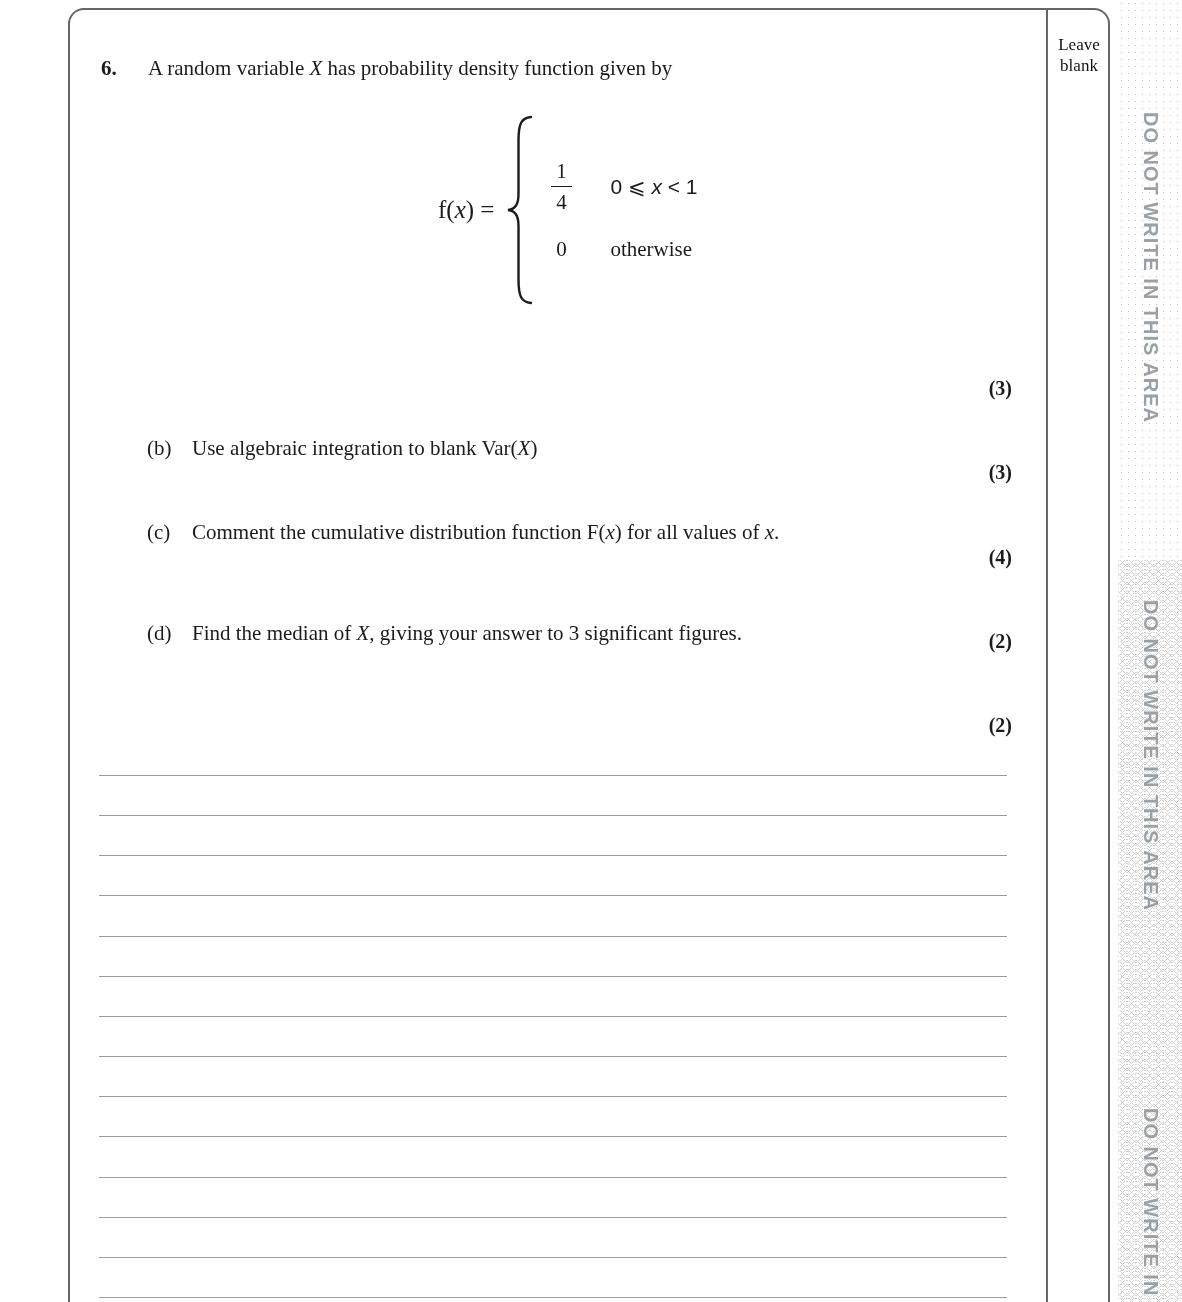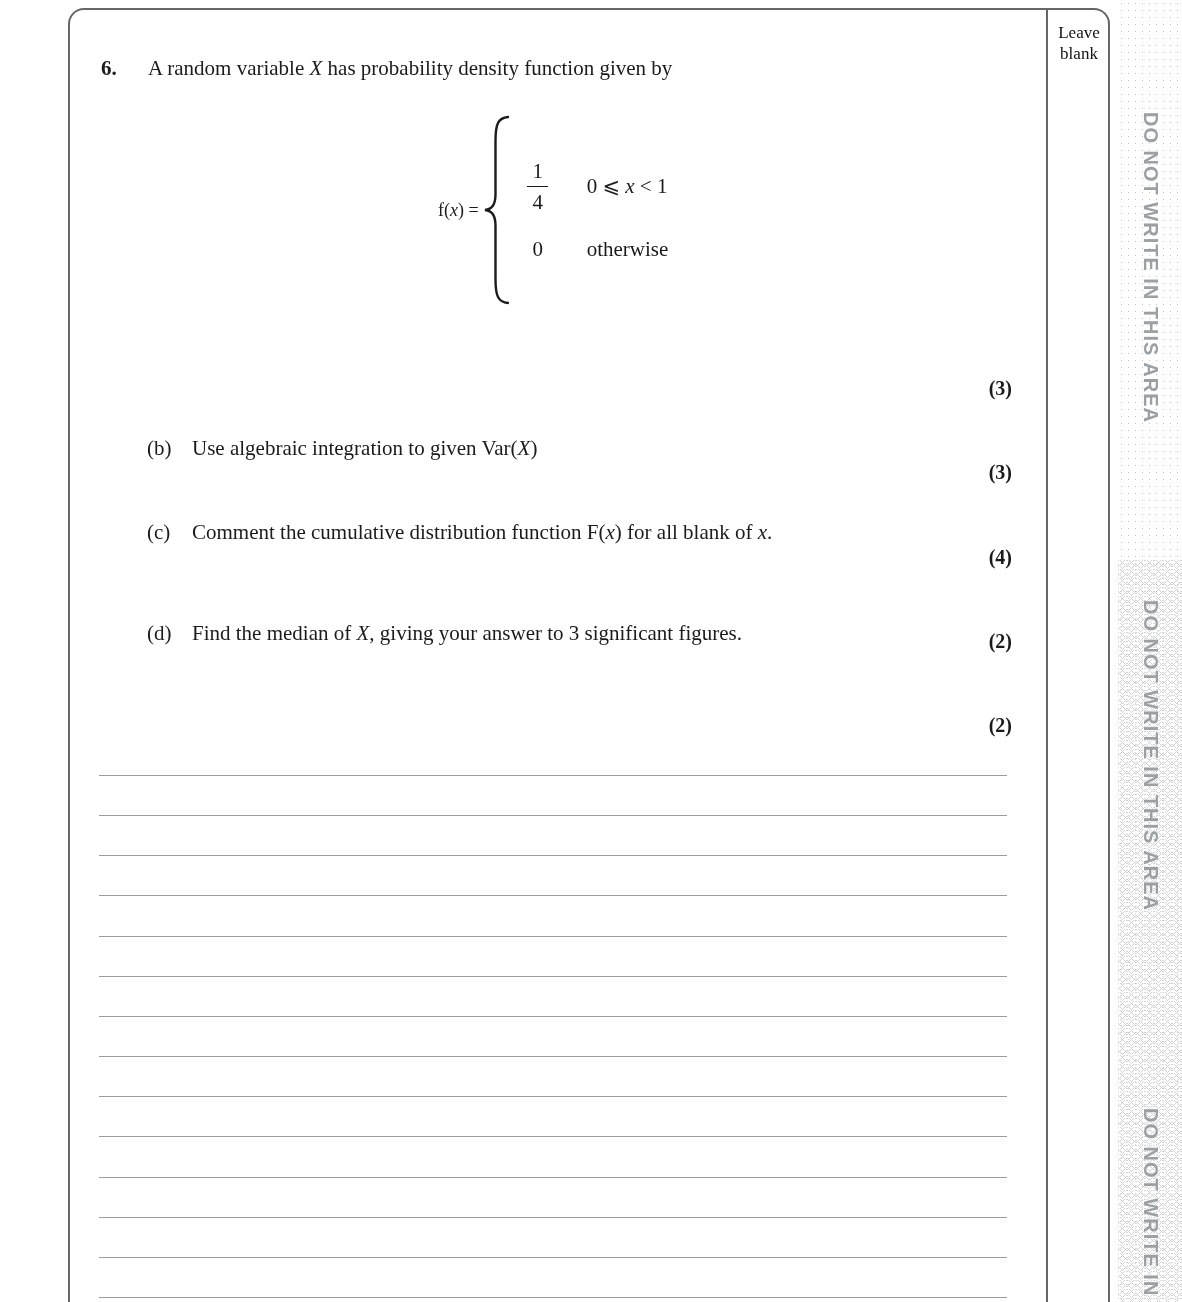--- a/index.html
+++ b/index.html
@@ -10,43 +10,43 @@
   
   .page {
     position:absolute; left:68px; top:8px; width:1042px; height:1314px;
     background:#fff; border:2px solid #63666a; border-bottom:none;
     border-radius:16px 16px 0 0;
   }
   .leave-col {
     position:absolute; top:0; bottom:0; left:976px; width:64px;
     border-left:2px solid #63666a;
   }
-  .leave-label { padding-top:12px; text-align:center; font-size:17px; line-height:21px; color:#111; }
+  .leave-label { padding-top:24px; text-align:center; font-size:17px; line-height:21px; color:#111; }
 
   
   .q-header { position:absolute; top:46px; left:0; font-size:21px; }
   .q-num { position:absolute; left:31px; top:0; font-weight:bold; }
   .q-intro { position:absolute; left:78px; top:0; white-space:nowrap; }
   .ital { font-style:italic; }
 
   
   .math { position:absolute; left:368px; top:104px; display:flex; align-items:center; }
-  .math-lhs { font-size:18px; margin-right:2px; white-space:nowrap; }
+  .math-lhs { font-size:25px; margin-right:10px; white-space:nowrap; }
   .brace { width:30px; height:192px; margin-right:4px; flex:0 0 auto; }
   .cases { display:flex; flex-direction:column; }
   .case-row { display:flex; align-items:center; }
   .case-row + .case-row { margin-top:6px; }
   .case-row.last { margin-top:22px; }
   .val-cell { min-width:46px; display:flex; justify-content:center; font-size:21px; }
   .frac { display:inline-flex; flex-direction:column; align-items:center; font-size:21px; line-height:26px; }
   .frac .num { padding:0 5px 2px; }
   .frac .den { border-top:1.6px solid #1b1b1b; padding:2px 5px 0; align-self:stretch; text-align:center; }
   .frac sup { font-size:13px; font-style:normal; }
   .cond { margin-left:26px; font-size:21px; white-space:nowrap; }
-  .leq { font-family:Liberation Serif, serif; }
+  .leq { font-family:Liberation Sans, sans-serif; }
 
   
   .part { position:absolute; left:77px; font-size:21px; white-space:nowrap; }
   .part .plabel { display:inline-block; width:45px; }
   .marks { position:absolute; left:0; width:942px; text-align:right; font-weight:bold; font-size:20px; }
 
   
   .rule { position:absolute; left:29px; width:908px; height:0; border-top:1.5px solid #9c9c9c; }
 
   
@@ -112,26 +112,26 @@
         <div class="case-row last">
           <span class="val-cell">0</span>
           <span class="cond">otherwise</span>
         </div>
       </div>
     </div>
 
     <div class="marks" style="top:367px">(3)</div>
 
     <div class="part" style="top:426px">
-      <span class="plabel">(b)</span><span>Use algebraic integration to given Var(</span><span class="ital">X</span><span>)</span>
+      <span class="plabel">(b)</span><span>Use algebraic integration to blank Var(</span><span class="ital">X</span><span>)</span>
     </div>
     <div class="marks" style="top:451px">(3)</div>
 
     <div class="part" style="top:510px">
-      <span class="plabel">(c)</span><span>Comment the cumulative distribution function F(</span><span class="ital">x</span><span>) for all blank of </span><span class="ital">x</span><span>.</span>
+      <span class="plabel">(c)</span><span>Comment the cumulative distribution function F(</span><span class="ital">x</span><span>) for all values of </span><span class="ital">x</span><span>.</span>
     </div>
     <div class="marks" style="top:536px">(4)</div>
 
     <div class="part" style="top:611px">
       <span class="plabel">(d)</span><span>Find the median of </span><span class="ital">X</span><span>, giving your answer to 3 significant figures.</span>
     </div>
     <div class="marks" style="top:620px">(2)</div>
 
     <div class="marks" style="top:704px">(2)</div>
 

